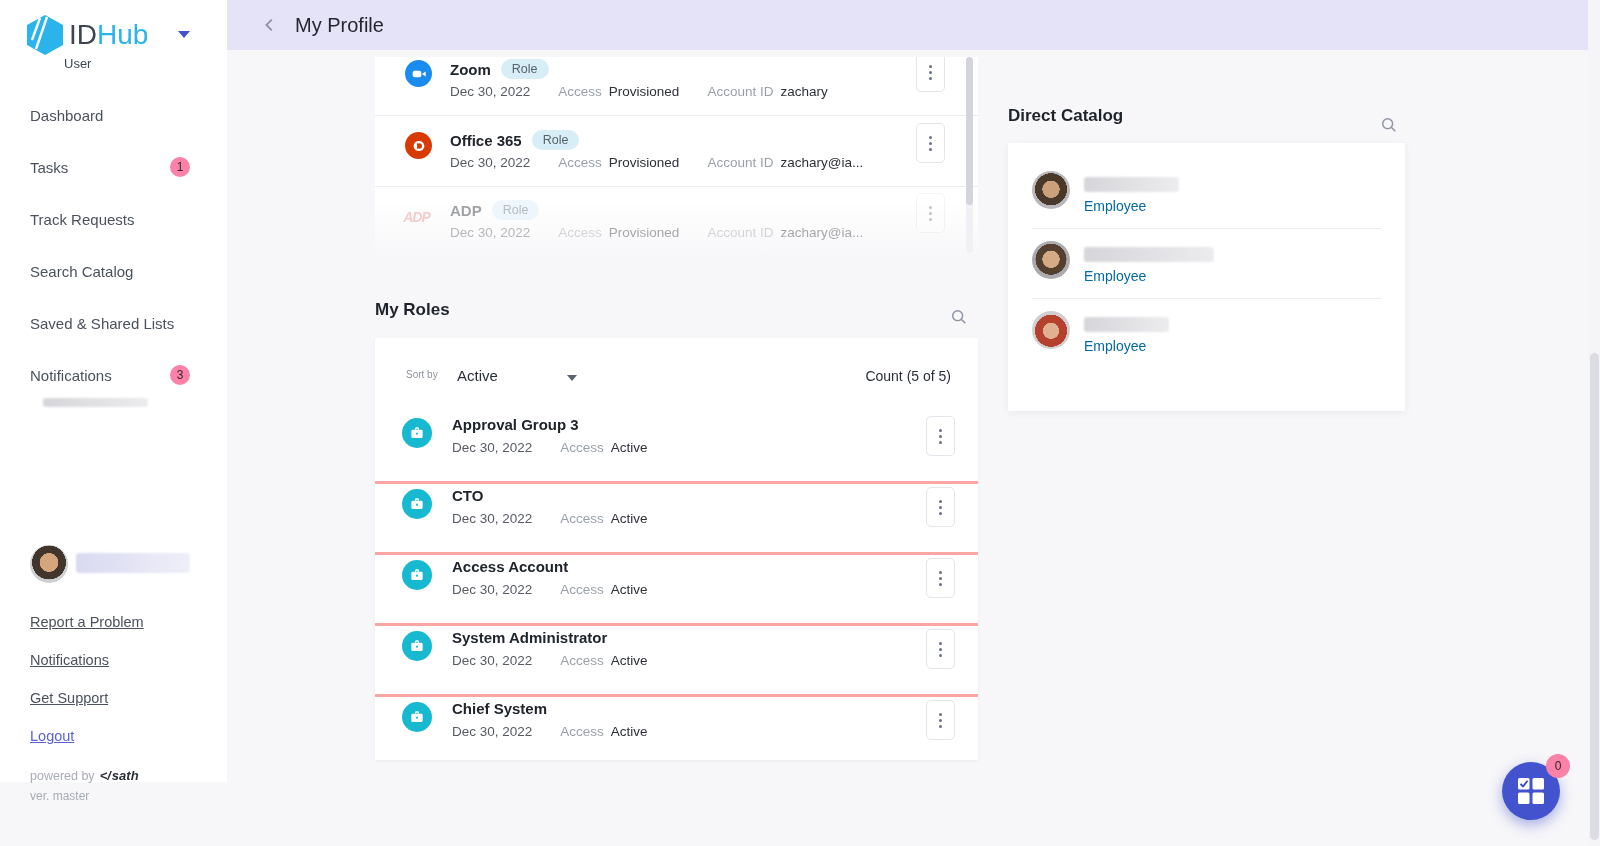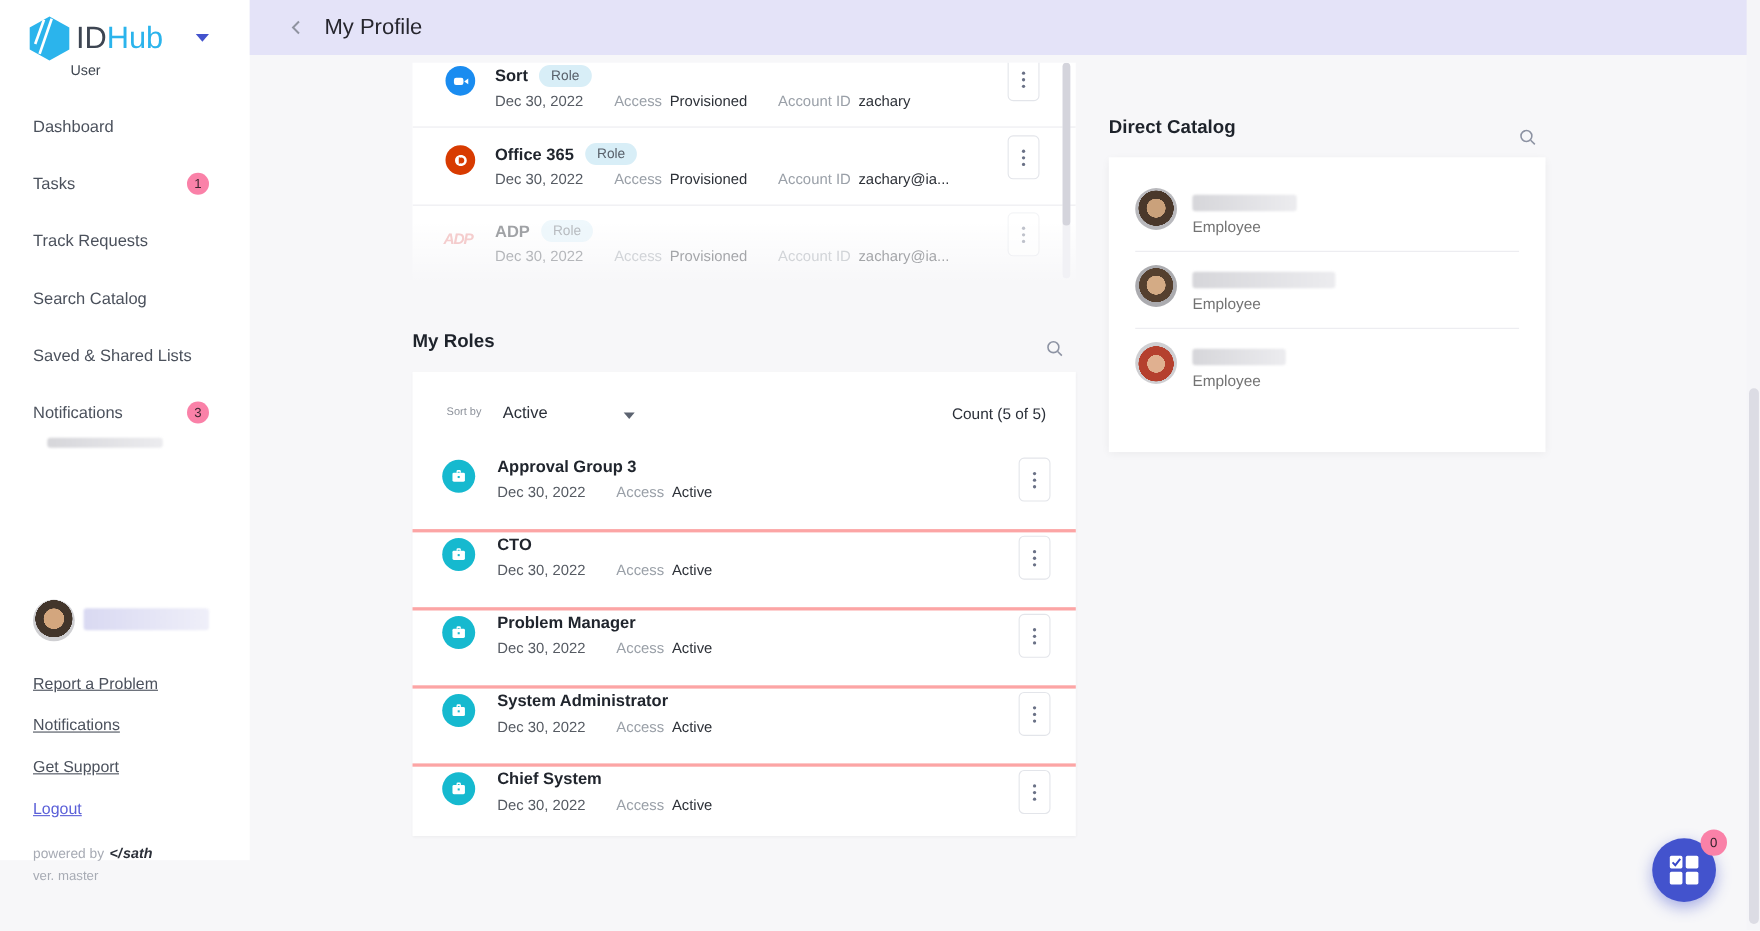--- a/index.html
+++ b/index.html
@@ -67,21 +67,21 @@
   .sort-label{position:absolute;left:31px;top:31px;font-size:10px;color:#8d929b;}
   .sort-value{position:absolute;left:82px;top:29px;font-size:15px;color:#2a2f38;cursor:pointer;}
   .sort-caret{position:absolute;left:192px;top:37px;width:0;height:0;cursor:pointer;
               border-left:5px solid transparent;border-right:5px solid transparent;border-top:6px solid #5c6370;}
   .count{position:absolute;right:27px;top:30px;font-size:14px;color:#2a2f38;}
   .role-row{position:absolute;left:0;width:100%;height:71px;}
   .role-row.bordered{border-bottom:3px solid #fca5a5;}
 
   .dr-card{position:absolute;left:1008px;top:143px;width:397px;height:268px;background:#fff;
            box-shadow:0 2px 8px rgba(0,0,0,.06);}
-  .dr-role{position:absolute;left:76px;font-size:14px;color:#737373;}
+  .dr-role{position:absolute;left:76px;font-size:14px;color:#0369a1;}
   .dr-div{position:absolute;left:24px;right:24px;height:1px;background:#ececf0;}
 
   
   .fab{position:absolute;left:1502px;top:762px;width:58px;height:58px;border-radius:50%;background:#4353cd;
        display:flex;align-items:center;justify-content:center;cursor:pointer;box-shadow:0 5px 14px rgba(67,83,205,.45);}
   .fab-badge{position:absolute;left:1546px;top:754px;width:24px;height:24px;border-radius:50%;background:#fa81a8;
              color:#33222b;font-size:12px;display:flex;align-items:center;justify-content:center;}
   .page-rail{position:absolute;left:1588px;top:0;width:12px;height:846px;background:#f5f5f8;}
   .page-thumb{position:absolute;left:1590px;top:353px;width:9px;height:487px;border-radius:5px;background:#dcdce4;cursor:grab;}
   .card-rail{position:absolute;left:591px;top:0;width:7px;height:196px;border-radius:4px;background:#f1f1f5;}
@@ -144,21 +144,21 @@
   <div class="app-card card">
 
     <div>
       <div class="app-icon" style="left:30px;top:3px;background:#1a8cf0;">
         <svg width="16" height="16" viewBox="0 0 24 24" fill="#fff">
             <rect x="2.5" y="7" width="13" height="10" rx="3"></rect>
             <path d="M16.5 12l5.5-3.8v7.6z"></path>
           </svg>
       </div>
       <div class="row-head" style="left:75px;top:2px;">
-        <span class="row-title">Sort</span>
+        <span class="row-title">Zoom</span>
         <span class="role-pill">Role</span>
       </div>
       <div class="row-sub" style="left:75px;top:27px;">
         <span>Dec 30, 2022</span>
         <span class="lbl">Access</span>
         <span class="val">Provisioned</span>
         <span class="lbl">Account ID</span>
         <span class="val">zachary</span>
       </div>
       <div class="kebab" style="left:541px;top:-5px;">
@@ -285,21 +285,21 @@
 
     <div class="role-row bordered" style="top:214px;">
       <div class="role-icon" style="left:27px;top:8px;">
         <svg width="16" height="16" viewBox="0 0 24 24" fill="#fff">
             <path d="M9 5.5a2 2 0 0 1 2-2h2a2 2 0 0 1 2 2v1.5h-1.8v-1.3h-2.4v1.3H9z"></path>
             <rect x="3.5" y="7" width="17" height="12.5" rx="2"></rect>
             <rect x="10.6" y="11.6" width="2.8" height="2.8" fill="#16b9cf"></rect>
           </svg>
       </div>
       <div class="row-head" style="left:77px;top:6px;">
-          <span class="row-title">Problem Manager</span>
+          <span class="row-title">Access Account</span>
         </div>
       <div class="row-sub" style="left:77px;top:30px;">
         <span>Dec 30, 2022</span>
         <span class="lbl">Access</span>
         <span class="val">Active</span>
       </div>
       <div class="kebab" style="left:551px;top:6px;">
           <i></i>
           <i></i>
           <i></i>

